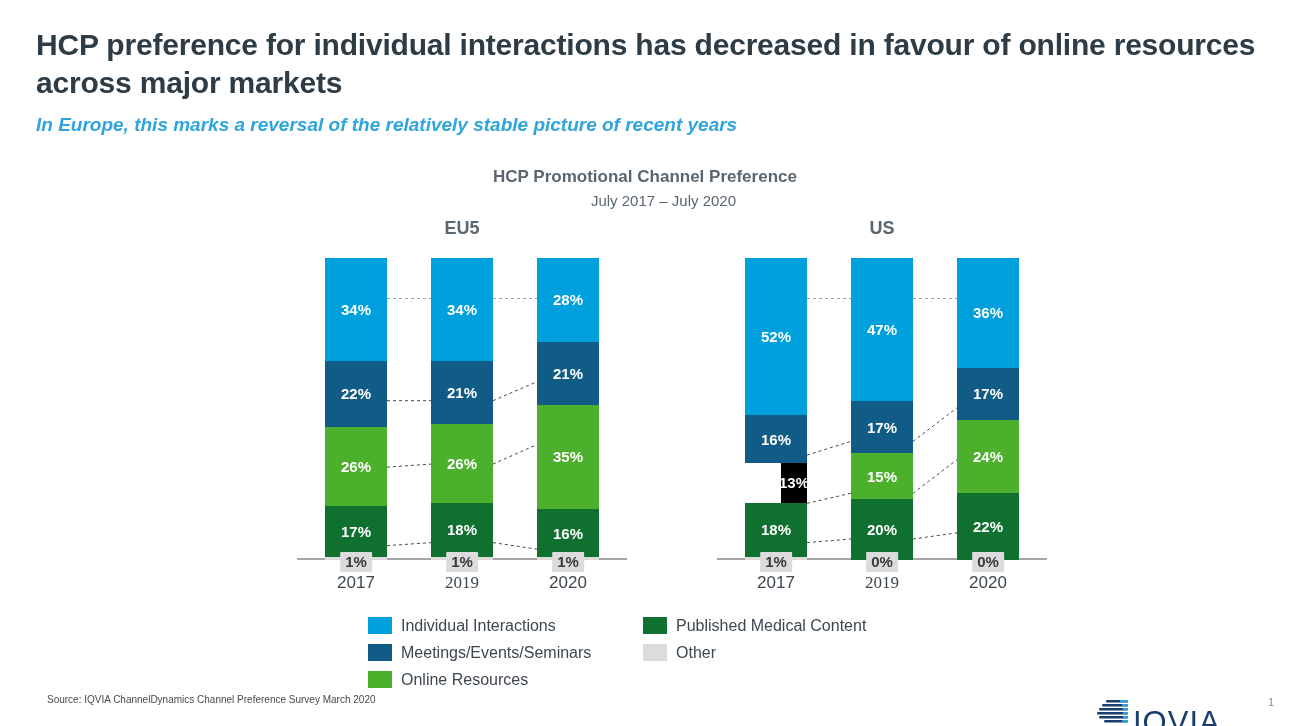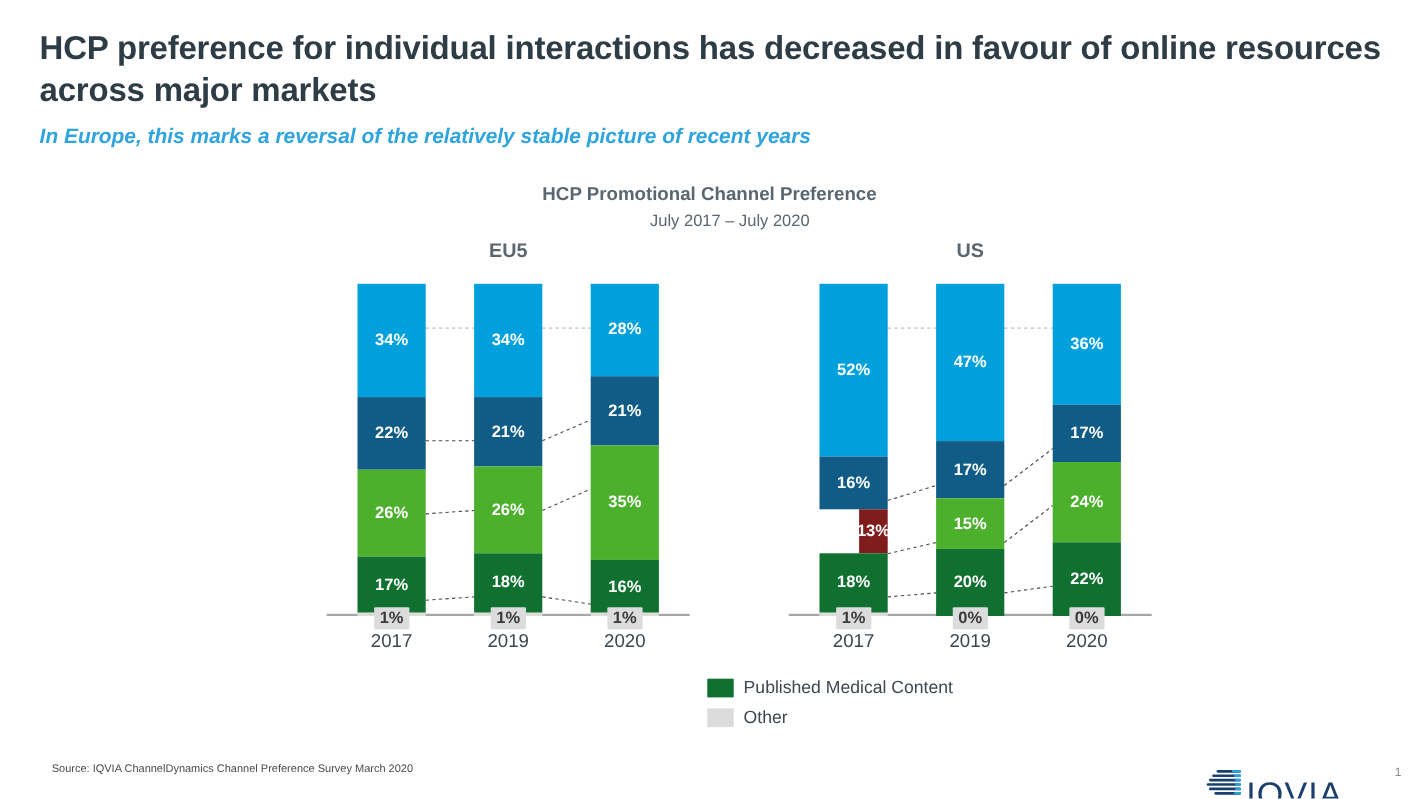--- a/index.html
+++ b/index.html
@@ -83,21 +83,21 @@
     border-radius: 1px;
   }
 
   
   .cats { position: absolute; left: 0; top: 355px; width: 330px; height: 26px; }
   .cat {
     position: absolute; width: 62px; text-align: center;
     font-size: 17px; color: #3d4750;
   }
   .cat[data-col="0"] { left: 28px; }
-  .cat[data-col="1"] { left: 134px; }
+  .cat[data-col="1"] { left: 134px; font-family: Liberation Serif, serif; }
   .cat[data-col="2"] { left: 240px; }
 
   
   .connectors { position: absolute; left: 0; top: 40px; width: 330px; height: 302px; pointer-events: none; }
 
   
   .legend {
     position: absolute; left: 368px; top: 612px;
     width: 560px; height: 76px;
   }
@@ -231,21 +231,21 @@
           <line x1="196" y1="240.989898989899" x2="240" y2="234.88888888888889" stroke="#4a4a4a" stroke-width="1" stroke-dasharray="3,3"></line>
         </svg>
       <div class="baseline"></div>
     <div class="bar" data-col="0">
           <div class="seg" style="height: 157.04px; background: rgb(0, 160, 221);">
             <span>52%</span>
           </div>
           <div class="seg" style="height: 48.32px; background: rgb(16, 92, 134);">
             <span>16%</span>
           </div>
-          <div class="seg" style="height: 39.26px; background: #7f1d1d; margin-left: 36px;">
+          <div class="seg" style="height: 39.26px; background: #000000; margin-left: 36px;">
             <span>13%</span>
           </div>
           <div class="seg" style="height: 54.36px; background: rgb(15, 112, 48);">
             <span>18%</span>
           </div>
           <div class="seg tiny" style="height: 3.02px; background: rgb(220, 220, 220);">
             <span class="other-chip">1%</span>
           </div>
         </div>
         <div class="bar" data-col="1">
@@ -284,20 +284,34 @@
         </div>
       </div>
     <div class="cats">
       <div class="cat" data-col="0">2017</div>
       <div class="cat" data-col="1">2019</div>
       <div class="cat" data-col="2">2020</div>
     </div>
   </div>
 
   <div class="legend">
+    <div class="legend-col c1">
+      <div class="legend-item">
+        <span class="swatch" style="background: rgb(0, 160, 221);"></span>
+        <span class="legend-text">Individual Interactions</span>
+      </div>
+      <div class="legend-item">
+        <span class="swatch" style="background: rgb(16, 92, 134);"></span>
+        <span class="legend-text">Meetings/Events/Seminars</span>
+      </div>
+      <div class="legend-item">
+        <span class="swatch" style="background: rgb(76, 176, 44);"></span>
+        <span class="legend-text">Online Resources</span>
+      </div>
+    </div>
     <div class="legend-col c2">
       <div class="legend-item">
         <span class="swatch" style="background: rgb(15, 112, 48);"></span>
         <span class="legend-text">Published Medical Content</span>
       </div>
       <div class="legend-item">
         <span class="swatch" style="background: rgb(220, 220, 220);"></span>
         <span class="legend-text">Other</span>
       </div>
     </div>

